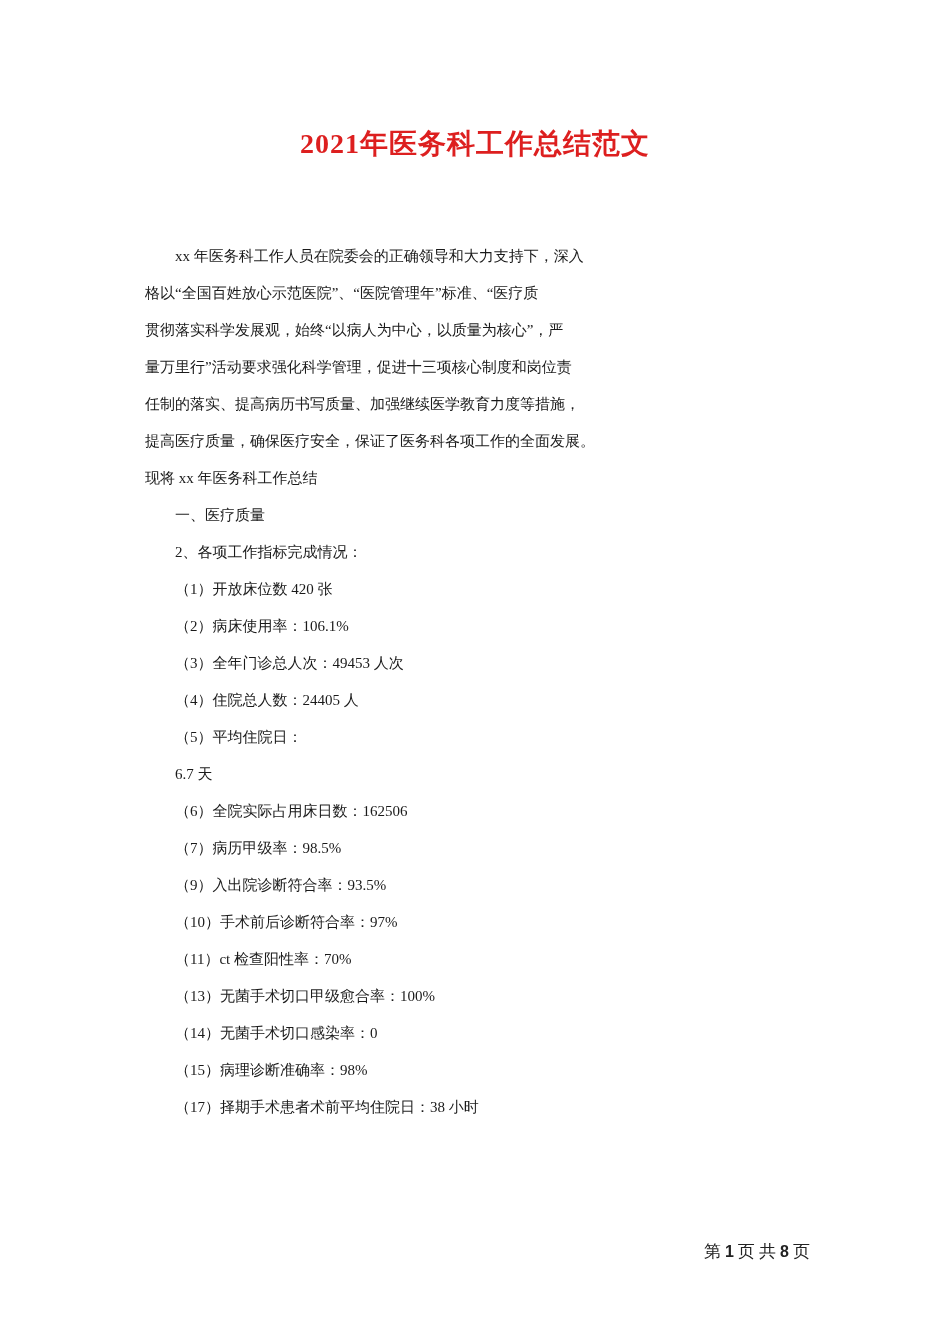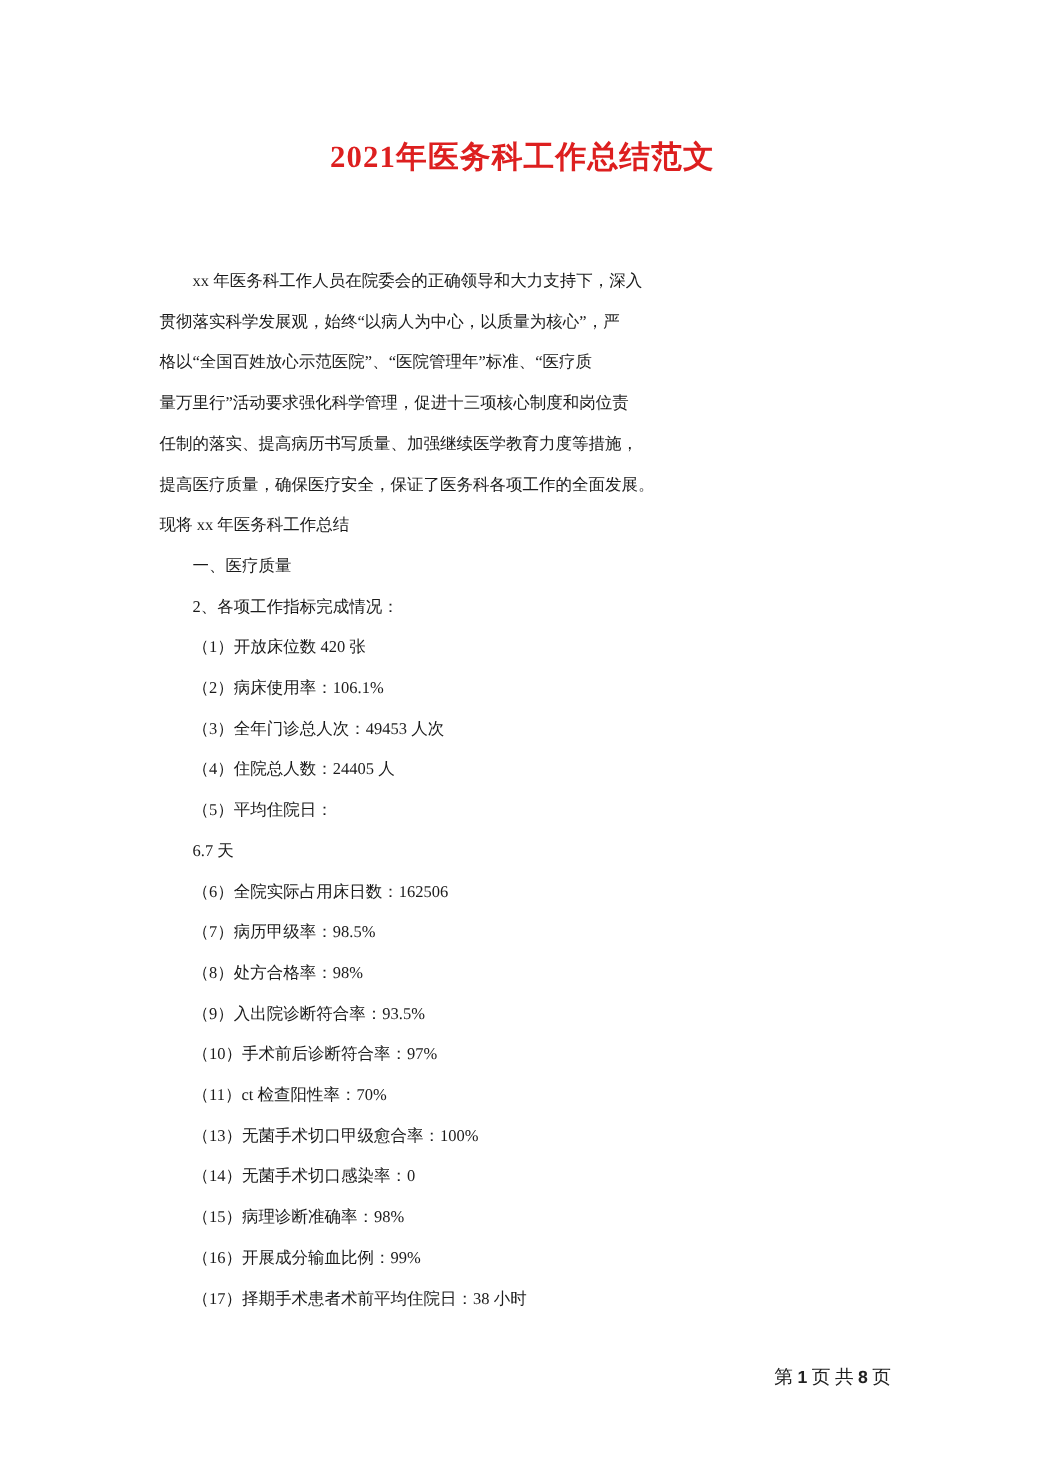--- a/index.html
+++ b/index.html
@@ -59,47 +59,45 @@
 <body>
 
 <div class="page">
 
   <h1 class="doc-title">2021年医务科工作总结范文</h1>
 
   <div class="content">
 
     <div class="intro">
         <div class="line indent">xx 年医务科工作人员在院委会的正确领导和大力支持下，深入</div>
+        <div class="line">格以“全国百姓放心示范医院”、“医院管理年”标准、“医疗质</div>
         <div class="line">贯彻落实科学发展观，始终“以病人为中心，以质量为核心”，严</div>
-        <div class="line">格以“全国百姓放心示范医院”、“医院管理年”标准、“医疗质</div>
         <div class="line">量万里行”活动要求强化科学管理，促进十三项核心制度和岗位责</div>
         <div class="line">任制的落实、提高病历书写质量、加强继续医学教育力度等措施，</div>
         <div class="line">提高医疗质量，确保医疗安全，保证了医务科各项工作的全面发展。</div>
         <div class="line">现将 xx 年医务科工作总结</div>
       </div>
 
     <div class="indicator-list">
         <div class="line indent">一、医疗质量</div>
         <div class="line indent">2、各项工作指标完成情况：</div>
         <div class="line indent">（1）开放床位数 420 张</div>
         <div class="line indent">（2）病床使用率：106.1%</div>
         <div class="line indent">（3）全年门诊总人次：49453 人次</div>
         <div class="line indent">（4）住院总人数：24405 人</div>
         <div class="line indent">（5）平均住院日：</div>
         <div class="line indent">6.7 天</div>
         <div class="line indent">（6）全院实际占用床日数：162506</div>
         <div class="line indent">（7）病历甲级率：98.5%</div>
-        <div class="line indent">（8）处方合格率：98%</div>
         <div class="line indent">（9）入出院诊断符合率：93.5%</div>
         <div class="line indent">（10）手术前后诊断符合率：97%</div>
         <div class="line indent">（11）ct 检查阳性率：70%</div>
         <div class="line indent">（13）无菌手术切口甲级愈合率：100%</div>
         <div class="line indent">（14）无菌手术切口感染率：0</div>
         <div class="line indent">（15）病理诊断准确率：98%</div>
-        <div class="line indent">（16）开展成分输血比例：99%</div>
         <div class="line indent">（17）择期手术患者术前平均住院日：38 小时</div>
       </div>
 
   </div>
 
   <div class="footer">
     <span>第</span><span class="num">1</span><span>页 共</span><span class="num">8</span><span>页</span>
   </div>
 
 </div>

